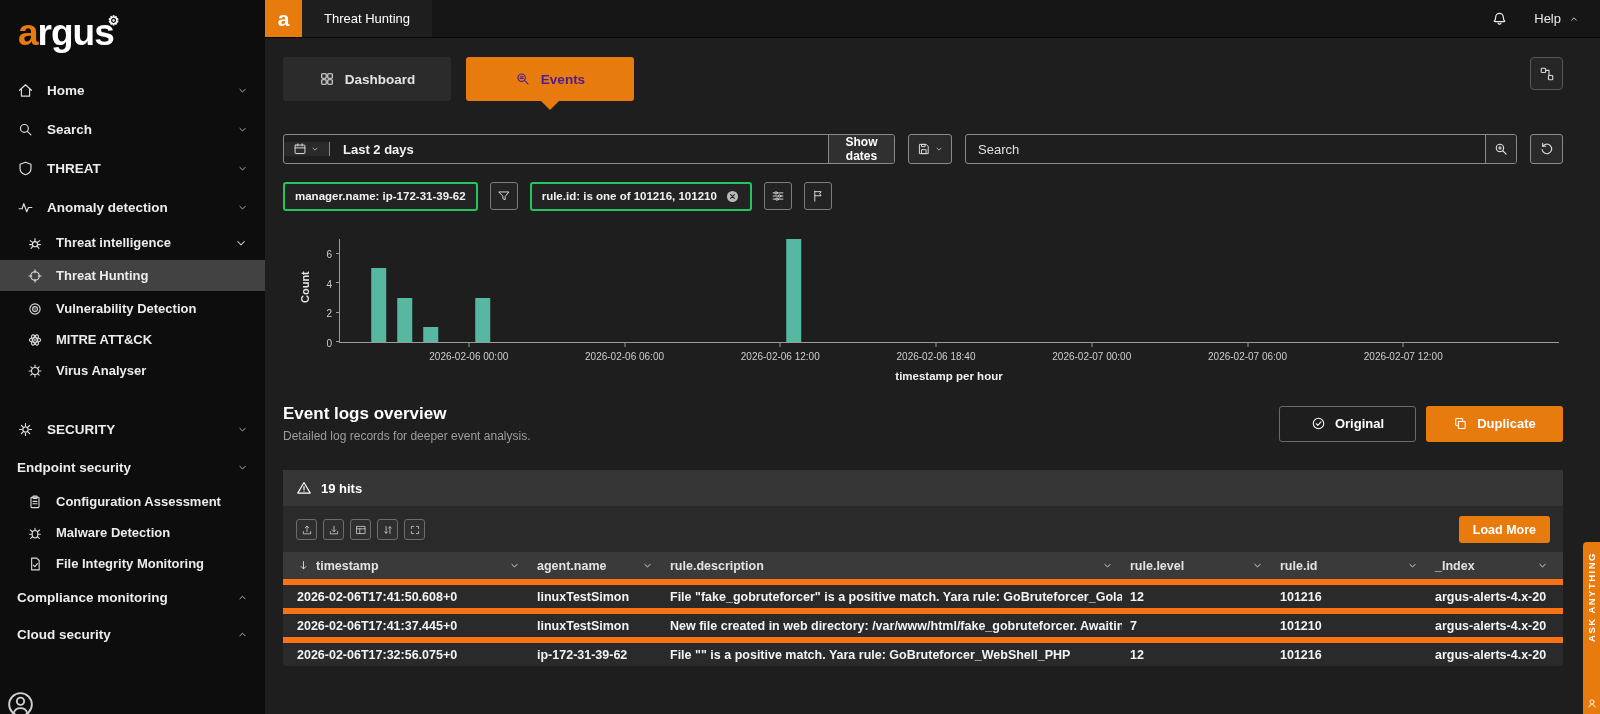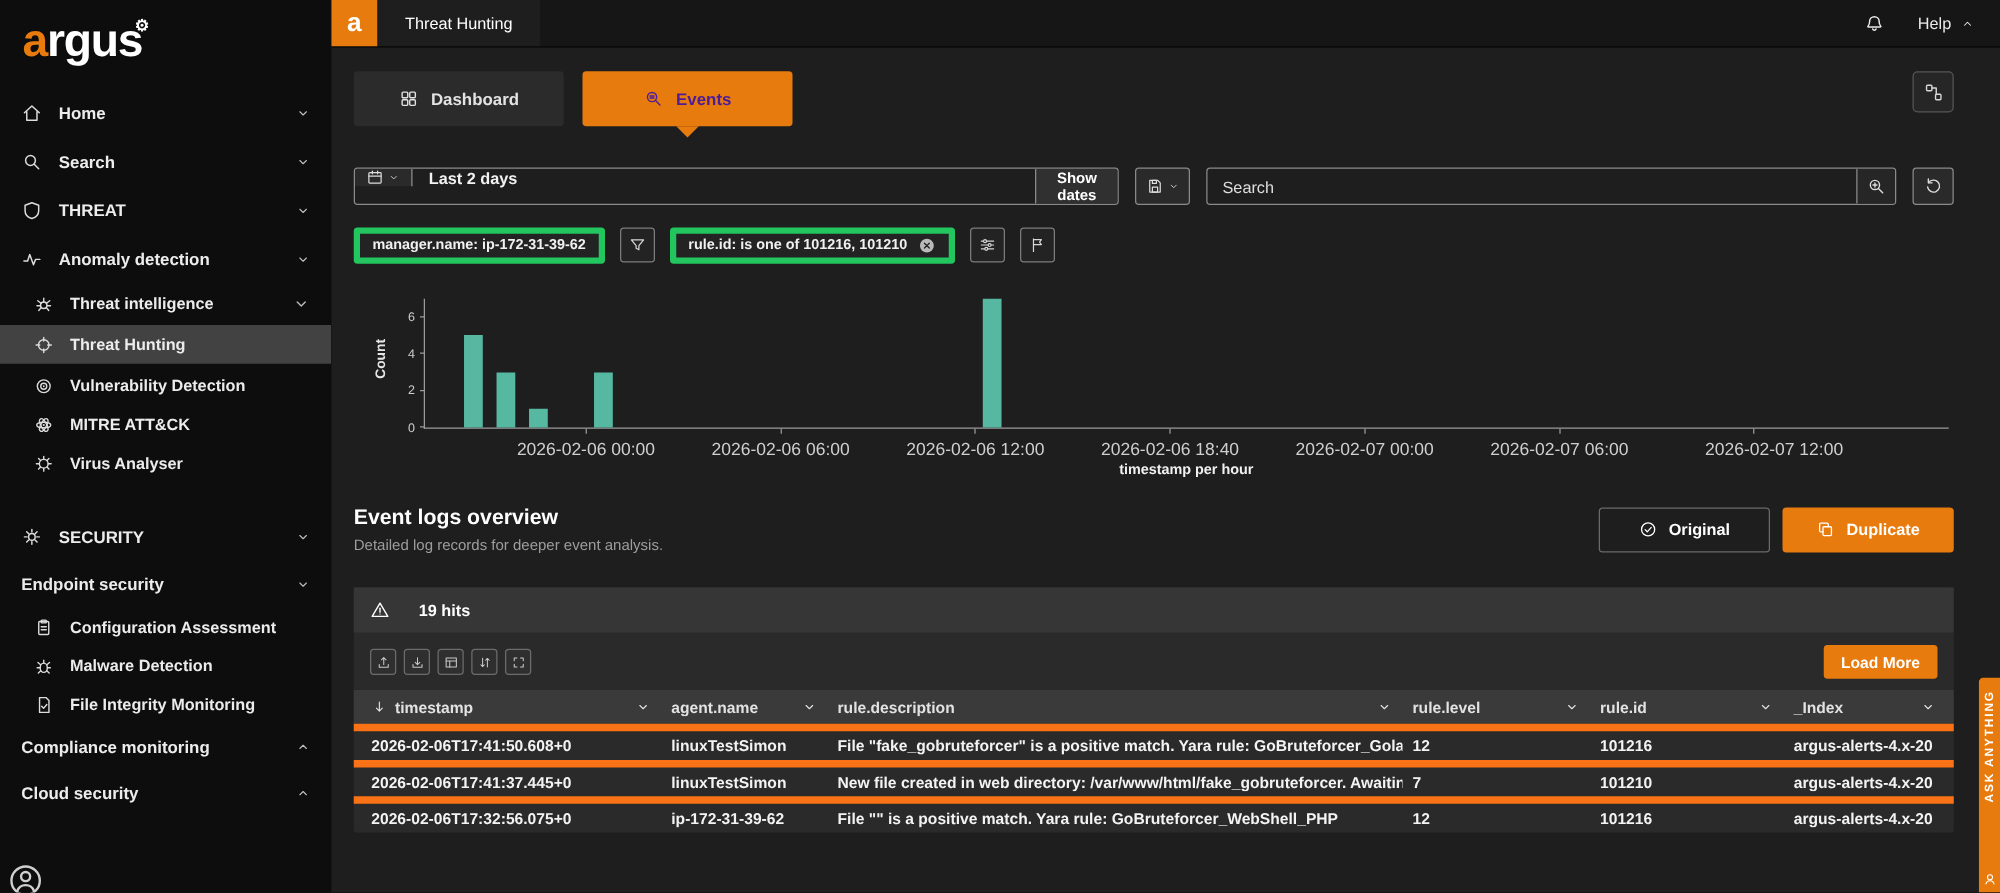--- a/index.html
+++ b/index.html
@@ -40,67 +40,67 @@
 
   
   .view-tabs { display:flex; gap:15px; margin-bottom:33px; align-items:flex-start; }
   .view-tab { width:168px; height:44px; border:none; border-radius:3px; background:#2b2b2b; color:#e3e3e3; font-family:inherit; font-size:13.5px; font-weight:600; display:flex; align-items:center; justify-content:center; gap:10px; cursor:pointer; position:relative; }
   .view-tab.active { background:#e87b0e; color:#4c1d95; }
   .view-tab.active::after { content:''; position:absolute; top:44px; left:50%; transform:translateX(-50%); border:9px solid transparent; border-top-color:#e87b0e; border-bottom-width:0; }
   .expand-btn { margin-left:auto; width:33px; height:33px; border:1px solid #565656; border-radius:4px; background:#262626; color:#d8d8d8; display:flex; align-items:center; justify-content:center; cursor:pointer; }
 
   
   .filter-row { display:flex; gap:13px; height:30px; margin-bottom:17px; }
-  .date-control { flex:0 0 612px; display:flex; align-items:flex-start; border:1px solid #8a8a8a; border-radius:3px; overflow:hidden; }
+  .date-control { flex:0 0 612px; display:flex; align-items:center; border:1px solid #8a8a8a; border-radius:3px; overflow:hidden; }
   .date-btn { width:46px; border:none; border-right:1px solid #8a8a8a; background:#2a2a2a; color:#ddd; display:flex; align-items:center; justify-content:center; gap:3px; cursor:pointer; }
   .date-btn .icn { width:14px; height:14px; } .date-btn .chev { width:10px; height:10px; }
   .date-value { flex:1; display:flex; align-items:center; padding:0 13px; font-size:13px; font-weight:600; color:#f2f2f2; cursor:pointer; }
   .show-dates { width:66px; border:none; border-left:1px solid #8a8a8a; background:#303030; color:#fff; font-family:inherit; font-size:12px; font-weight:700; cursor:pointer; }
   .saved-btn { width:44px; border:1px solid #8a8a8a; border-radius:3px; background:#2a2a2a; color:#ddd; display:flex; align-items:center; justify-content:center; gap:3px; cursor:pointer; }
   .saved-btn .icn { width:14px; height:14px; } .saved-btn .chev { width:10px; height:10px; }
   .search-control { flex:1; display:flex; align-items:stretch; border:1px solid #8a8a8a; border-radius:3px; overflow:hidden; }
   .search-input { flex:1; background:transparent; border:none; outline:none; color:#f0f0f0; font-family:inherit; font-size:13px; padding:0 12px; }
   .search-input::placeholder { color:#e8e8e8; opacity:.95; }
   .search-go { width:31px; border:none; border-left:1px solid #8a8a8a; background:#262626; color:#ddd; display:flex; align-items:center; justify-content:center; cursor:pointer; }
   .refresh-btn { width:33px; border:1px solid #8a8a8a; border-radius:3px; background:#2a2a2a; color:#ddd; display:flex; align-items:center; justify-content:center; cursor:pointer; }
 
   
   .pills-row { display:flex; align-items:center; gap:12px; height:30px; margin-bottom:28px; }
-  .pill { height:29px; border:5px solid #22c55e; border-radius:3px; background:#232323; display:flex; align-items:center; gap:8px; padding:0 10px; font-size:11.5px; font-weight:700; color:#f1f1f1; }
+  .pill { height:29px; border:2px solid #22c55e; border-radius:3px; background:#232323; display:flex; align-items:center; gap:8px; padding:0 10px; font-size:11.5px; font-weight:700; color:#f1f1f1; }
   .pill .close-btn { display:flex; width:15px; height:15px; cursor:pointer; background:none; border:none; padding:0; }
   .mini-btn { width:28px; height:28px; border:1px solid #7c7c7c; border-radius:3px; background:#232323; color:#d8d8d8; display:flex; align-items:center; justify-content:center; cursor:pointer; }
   .mini-btn .icn { width:14px; height:14px; }
 
   
   .chart-wrap { display:flex; margin:0 4px 22px 14px; }
   .y-label { width:16px; display:flex; align-items:center; justify-content:center; writing-mode:vertical-rl; transform:rotate(180deg); font-size:11px; font-weight:700; color:#e6e6e6; margin-bottom:46px; }
   .y-axis { width:26px; position:relative; height:104px; }
   .y-tick { position:absolute; right:7px; transform:translateY(50%); font-size:10px; color:#cfcfcf; }
   .plot-outer { flex:1; min-width:0; }
   .plot { position:relative; height:104px; border-left:1px solid #9a9a9a; border-bottom:1px solid #9a9a9a; }
   .bar { position:absolute; bottom:0; transform:translateX(-50%); }
   .y-tickmark { position:absolute; left:-4px; width:4px; height:1px; background:#9a9a9a; }
   .x-ticks { position:relative; height:26px; }
   .x-tickmark { position:absolute; top:0; width:1px; height:4px; background:#9a9a9a; transform:translateX(-50%); }
-  .x-tick { position:absolute; top:8px; transform:translateX(-50%); font-size:14px; color:#cfcfcf; white-space:nowrap; }
+  .x-tick { position:absolute; top:8px; transform:translateX(-50%); font-size:10px; color:#cfcfcf; white-space:nowrap; }
   .x-title { text-align:center; font-size:11.5px; font-weight:700; color:#f0f0f0; margin-top:1px; }
 
   
   .overview-row { display:flex; align-items:center; margin-bottom:27px; }
   .ov-title { font-size:17px; font-weight:600; color:#fff; margin-bottom:5px; }
   .ov-sub { font-size:12px; color:#9d9d9d; }
   .ov-buttons { margin-left:auto; display:flex; gap:10px; }
   .btn { height:36px; width:137px; border-radius:3px; font-family:inherit; font-size:13px; font-weight:700; display:flex; align-items:center; justify-content:center; gap:9px; cursor:pointer; }
   .btn-outline { background:#1e1e1e; border:1px solid #6a6a6a; color:#fff; }
   .btn-orange { background:#e87b0e; border:none; color:#fff; }
   .btn .icn { width:15px; height:15px; }
 
   
   .hits-panel { background:#2a2a2a; border-radius:2px; }
-  .hits-header { height:36px; background:#363636; display:flex; align-items:center; gap:23px; padding:0 13px; font-size:13px; font-weight:700; color:#fff; }
+  .hits-header { height:36px; background:#363636; display:flex; align-items:center; gap:9px; padding:0 13px; font-size:13px; font-weight:700; color:#fff; }
   .hits-header .icn { width:16px; height:16px; }
   .hits-toolbar { display:flex; align-items:center; gap:6px; padding:10px 13px 9px; }
   .tool-btn { width:21px; height:21px; border:1px solid #6c6c6c; border-radius:3px; background:#2f2f2f; color:#c9c9c9; display:flex; align-items:center; justify-content:center; cursor:pointer; }
   .tool-btn .icn { width:12px; height:12px; }
   .load-more { margin-left:auto; height:27px; padding:0 14px; border:none; border-radius:3px; background:#e87b0e; color:#fff; font-family:inherit; font-size:12.5px; font-weight:700; cursor:pointer; }
   .thead, .tr { display:grid; grid-template-columns:240px 133px 460px 150px 155px 1fr; padding:0 6px; align-items:center; }
   .thead { background:#3a3a3a; height:27px; color:#e2e2e2; font-weight:700; font-size:12.5px; }
   .th { display:flex; align-items:center; gap:6px; padding:0 8px; overflow:hidden; white-space:nowrap; }
   .th .chev { margin-left:auto; width:13px; height:13px; cursor:pointer; }
   .th .sort { width:13px; height:13px; }
@@ -487,21 +487,21 @@
               <div class="x-tick" style="left: 23.4043%;">2026-02-06 06:00</div>
               <div class="x-tickmark" style="left: 36.1702%;"></div>
               <div class="x-tick" style="left: 36.1702%;">2026-02-06 12:00</div>
               <div class="x-tickmark" style="left: 48.9362%;"></div>
               <div class="x-tick" style="left: 48.9362%;">2026-02-06 18:40</div>
               <div class="x-tickmark" style="left: 61.7021%;"></div>
               <div class="x-tick" style="left: 61.7021%;">2026-02-07 00:00</div>
               <div class="x-tickmark" style="left: 74.4681%;"></div>
               <div class="x-tick" style="left: 74.4681%;">2026-02-07 06:00</div>
               <div class="x-tickmark" style="left: 87.234%;"></div>
-              <div class="x-tick" style="left: 87.234%; margin-left: 16px;">2026-02-07 12:00</div>
+              <div class="x-tick" style="left: 87.234%;">2026-02-07 12:00</div>
             </div>
           <div class="x-title">timestamp per hour</div>
         </div>
       </div>
 
       <div class="overview-row">
         <div class="ov-text">
           <div class="ov-title">Event logs overview</div>
           <div class="ov-sub">Detailed log records for deeper event analysis.</div>
         </div>

